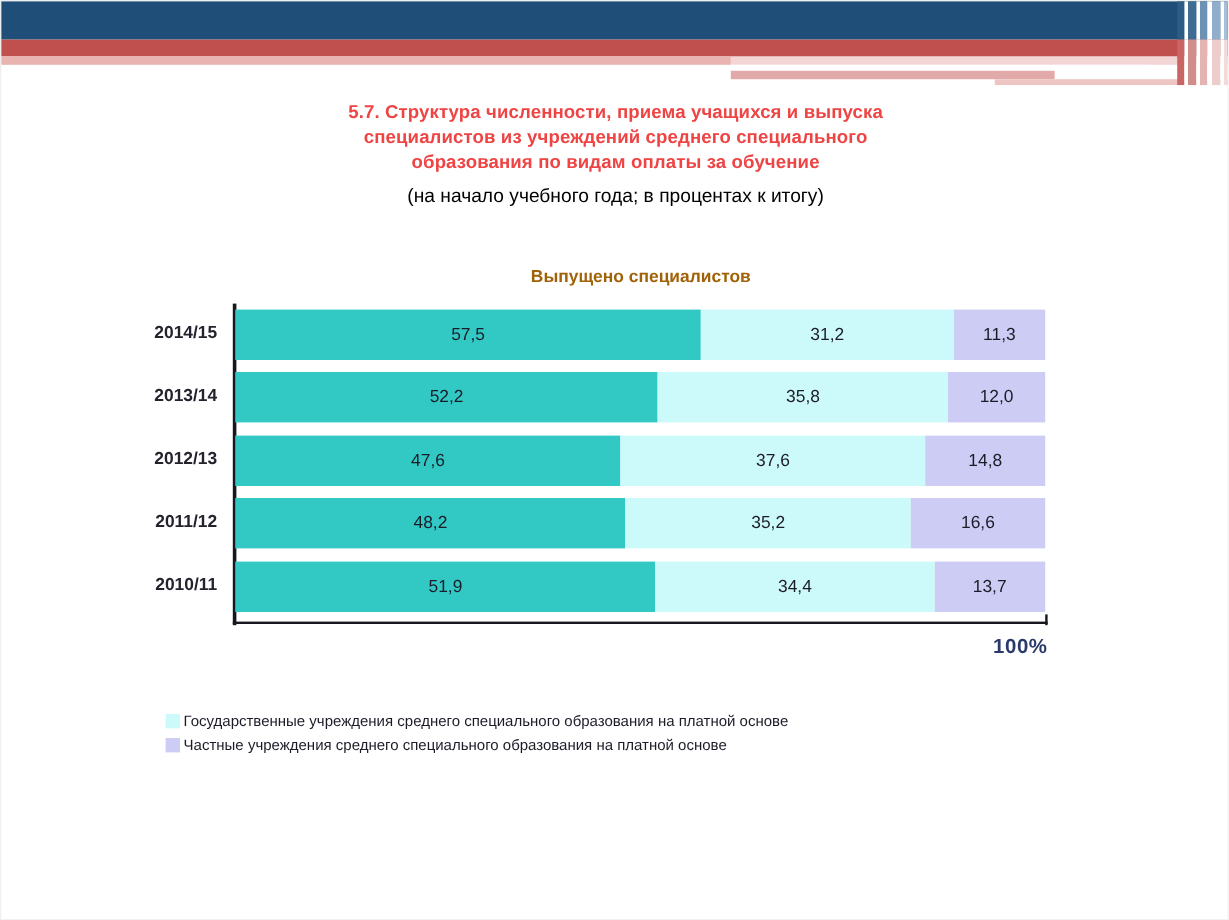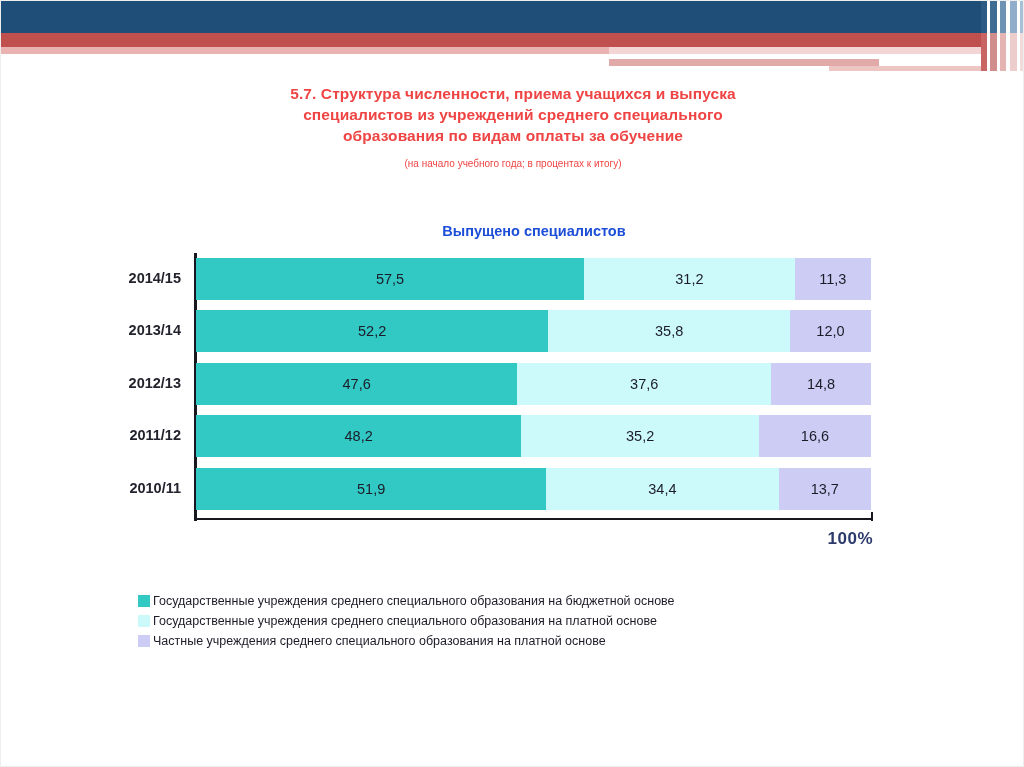--- a/index.html
+++ b/index.html
@@ -96,35 +96,35 @@
   }
   .title-line {
     font-size: 15.5px;
     font-weight: bold;
     color: #ef4444;
     line-height: 21px;
     letter-spacing: 0.1px;
   }
   .subtitle {
     margin-top: 8px;
-    font-size: 10px;
-    color: #ef4444;
+    font-size: 16px;
+    color: #000000;
     line-height: 19px;
   }
 
   
   .chart-title {
     position: absolute;
     left: 193px;
     top: 222px;
     width: 680px;
     text-align: center;
     font-size: 14.5px;
     font-weight: bold;
-    color: #1d4ed8;
+    color: #a16207;
   }
 
   .plot {
     position: absolute;
     left: 193px;
     top: 255px;
     width: 677px;
     height: 262px;
   }
   .axis-y {
@@ -333,24 +333,20 @@
             <span>13,7</span>
           </div>
         </div>
       </div>
   </div>
 
   <div class="axis-max">100%</div>
 
   <div class="legend" id="legend">
       <div class="legend-row">
-        <span class="legend-swatch" style="background: rgb(50, 200, 196);"></span>
-        <span class="legend-text">Государственные учреждения среднего специального образования на бюджетной основе</span>
-      </div>
-      <div class="legend-row">
         <span class="legend-swatch" style="background: rgb(204, 250, 250);"></span>
         <span class="legend-text">Государственные учреждения среднего специального образования на платной основе</span>
       </div>
       <div class="legend-row">
         <span class="legend-swatch" style="background: rgb(204, 204, 245);"></span>
         <span class="legend-text">Частные учреждения среднего специального образования на платной основе</span>
       </div>
     </div>
 
 </div>

